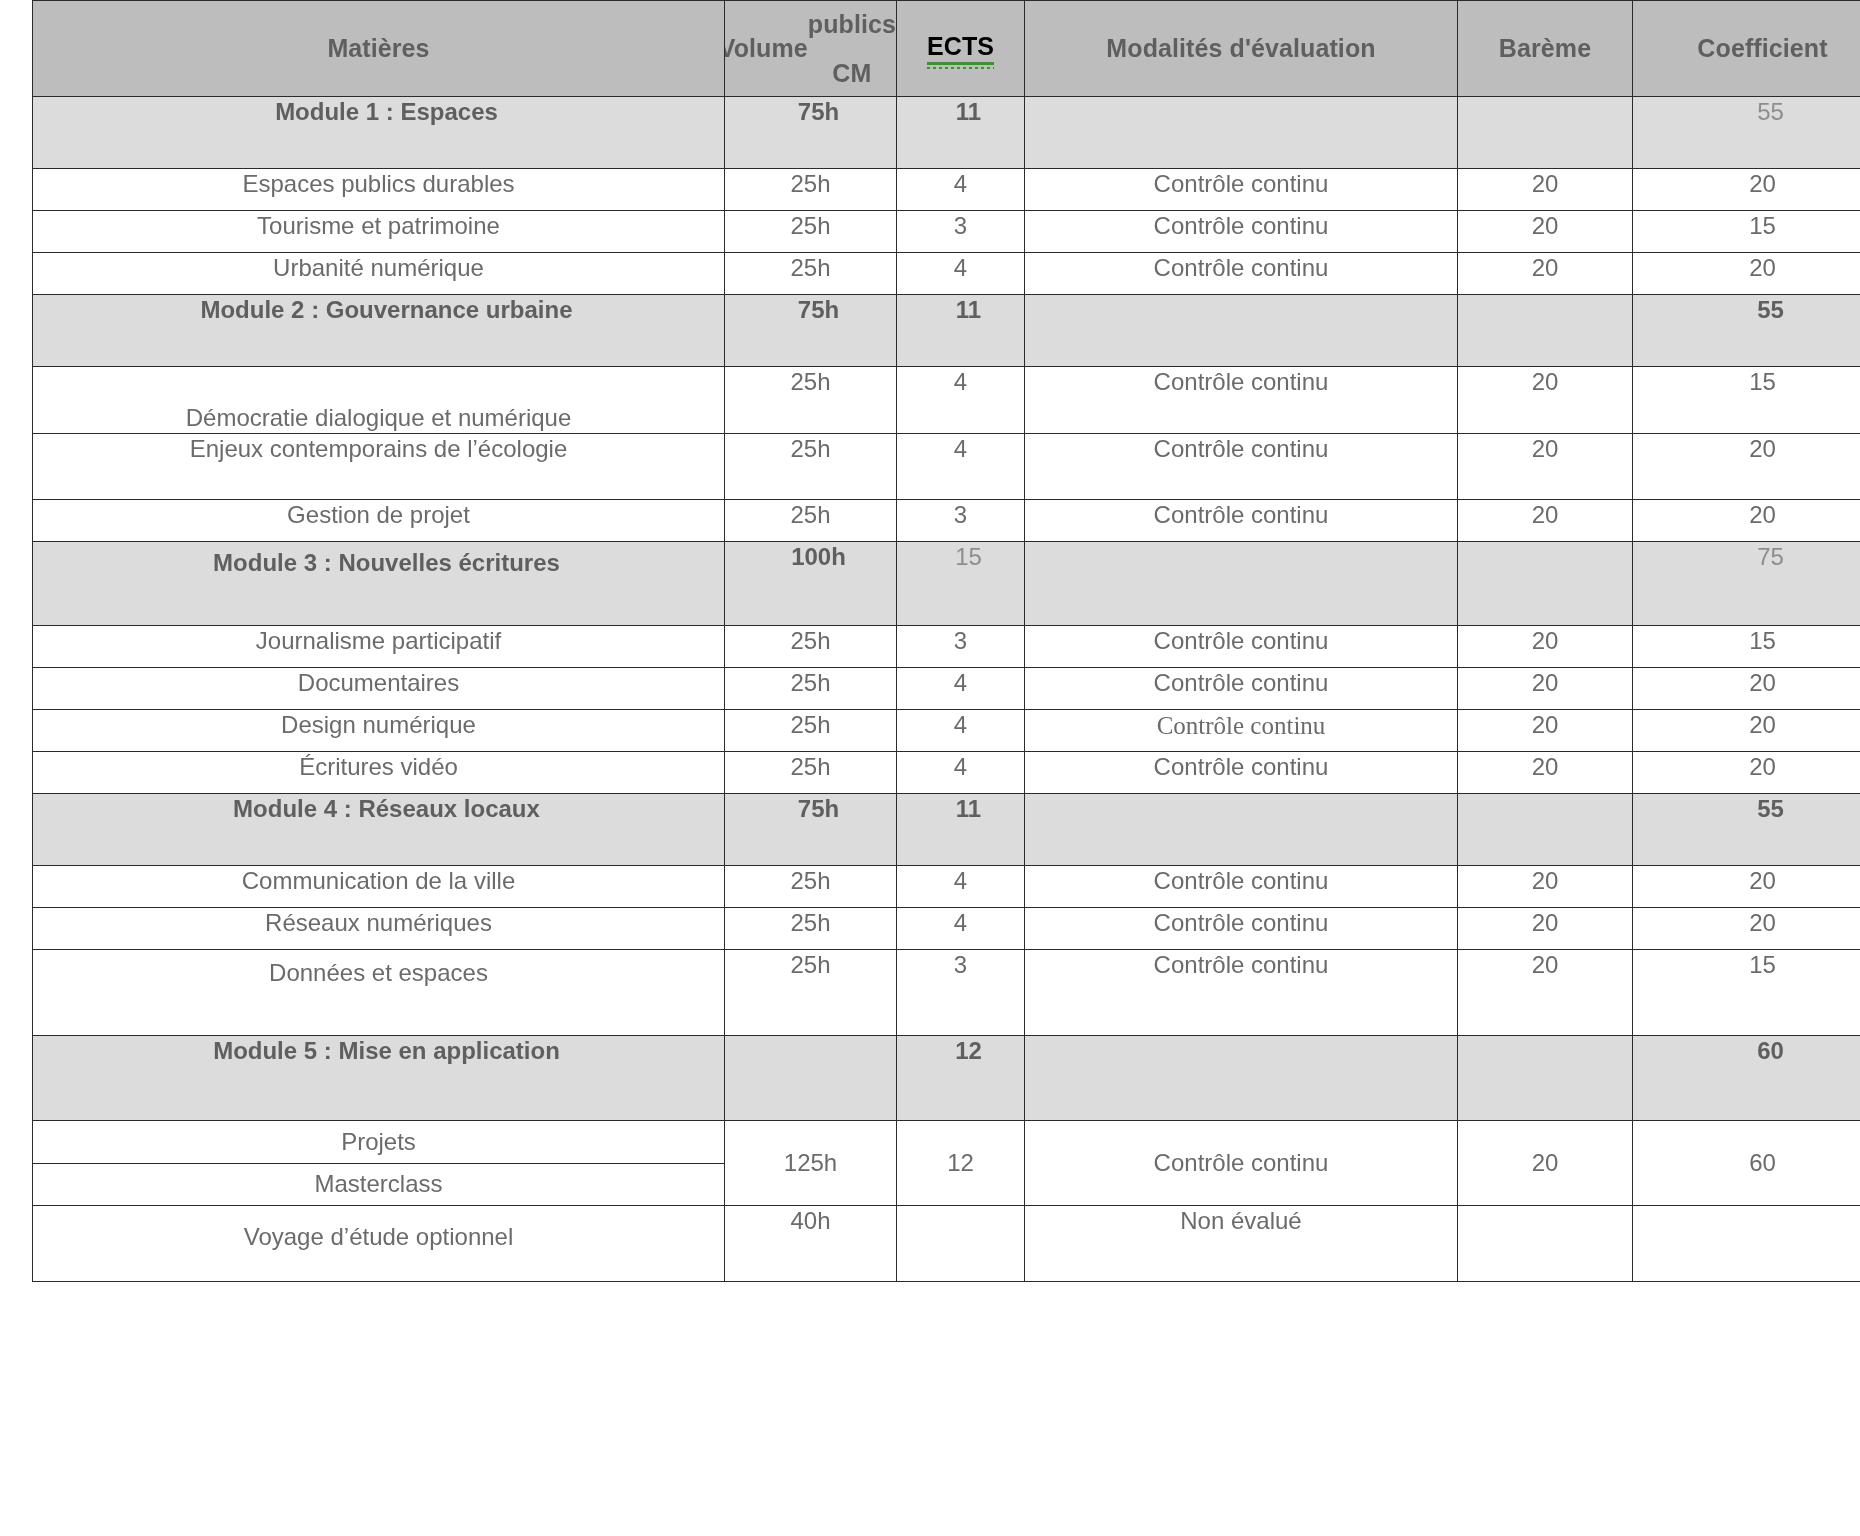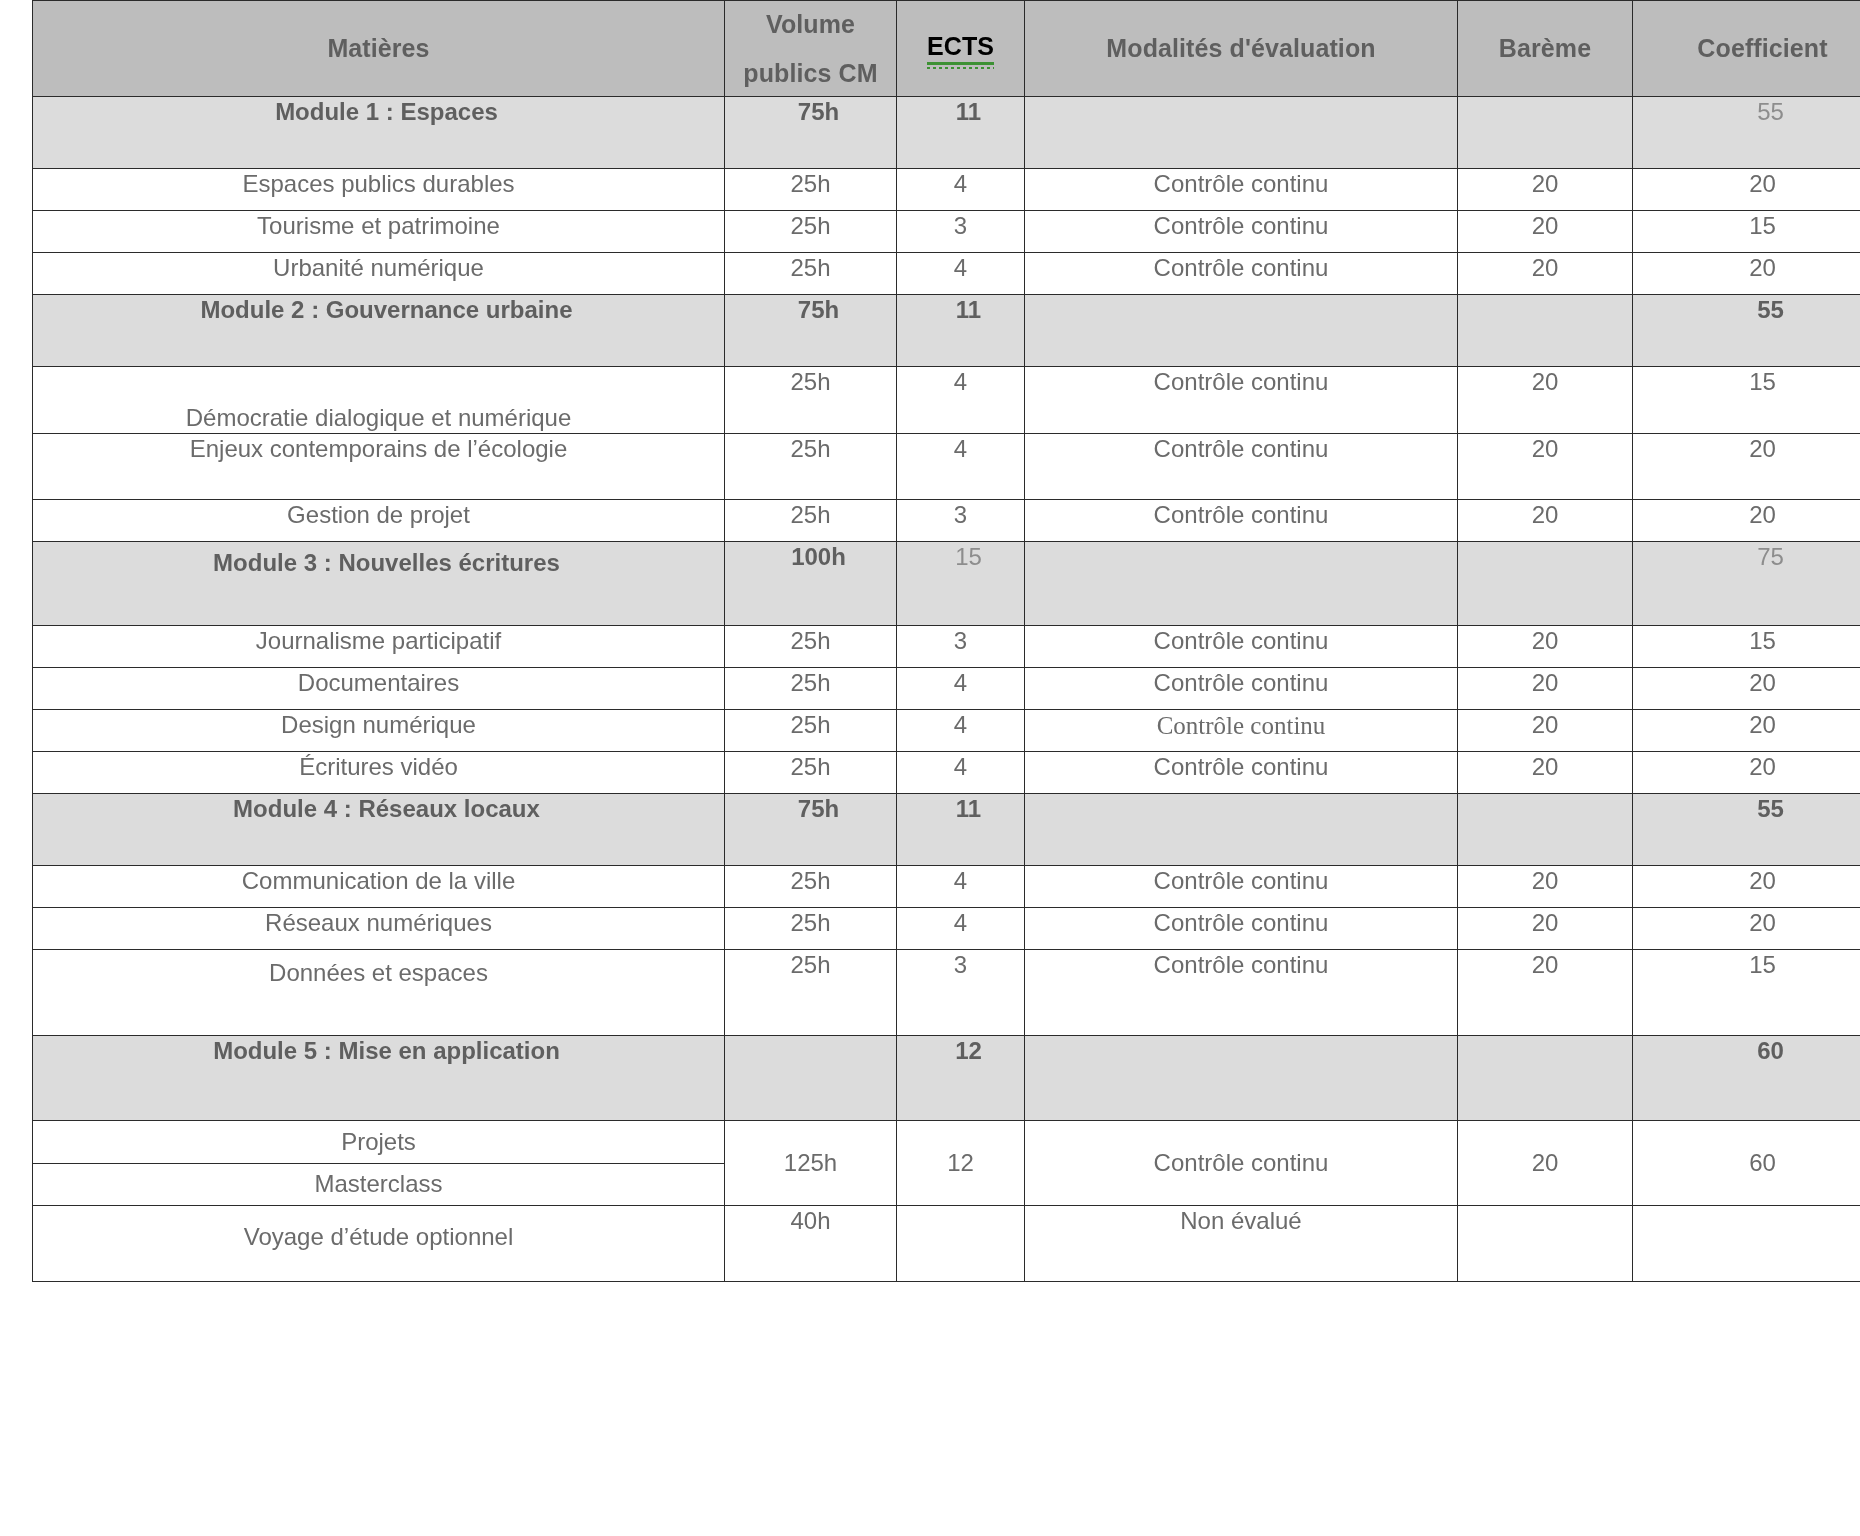--- a/index.html
+++ b/index.html
@@ -42,21 +42,21 @@
     background:#bdbdbd;
     height:95px;
     vertical-align:middle;
     text-align:center;
     font-weight:bold;
     font-size:25px;
     color:#5f5f5f;
     letter-spacing:.1px;
   }
   .hdr-stack{
-    display:flex;flex-direction:column;justify-content:center;
+    display:flex;flex-direction:row;justify-content:flex-end;
     align-items:center;height:95px;line-height:1.95;
   }
   .hdr-mid{
     display:flex;align-items:center;justify-content:center;height:95px;
   }
   .ects-link{
     color:#000000;
     font-weight:bold;
     font-size:25px;
     text-decoration:none;

